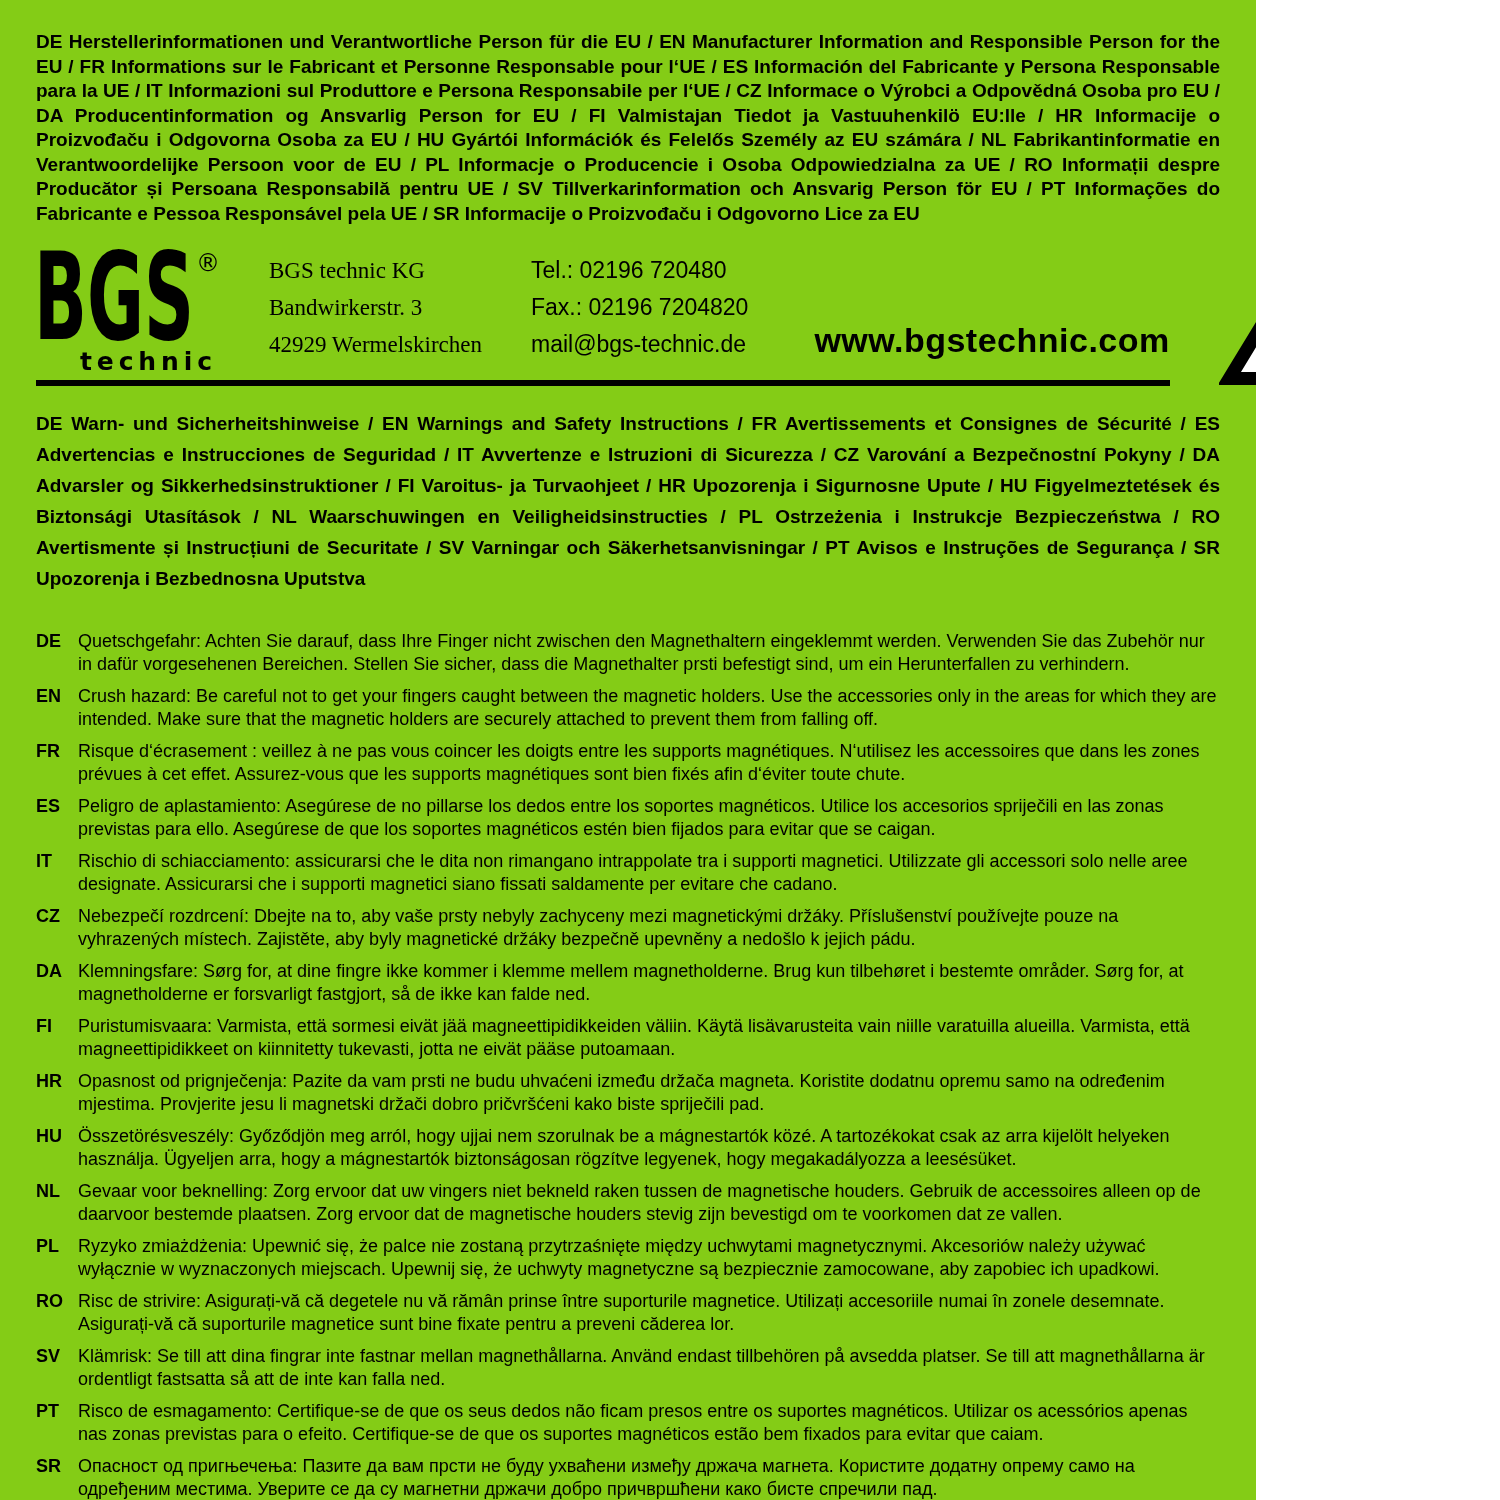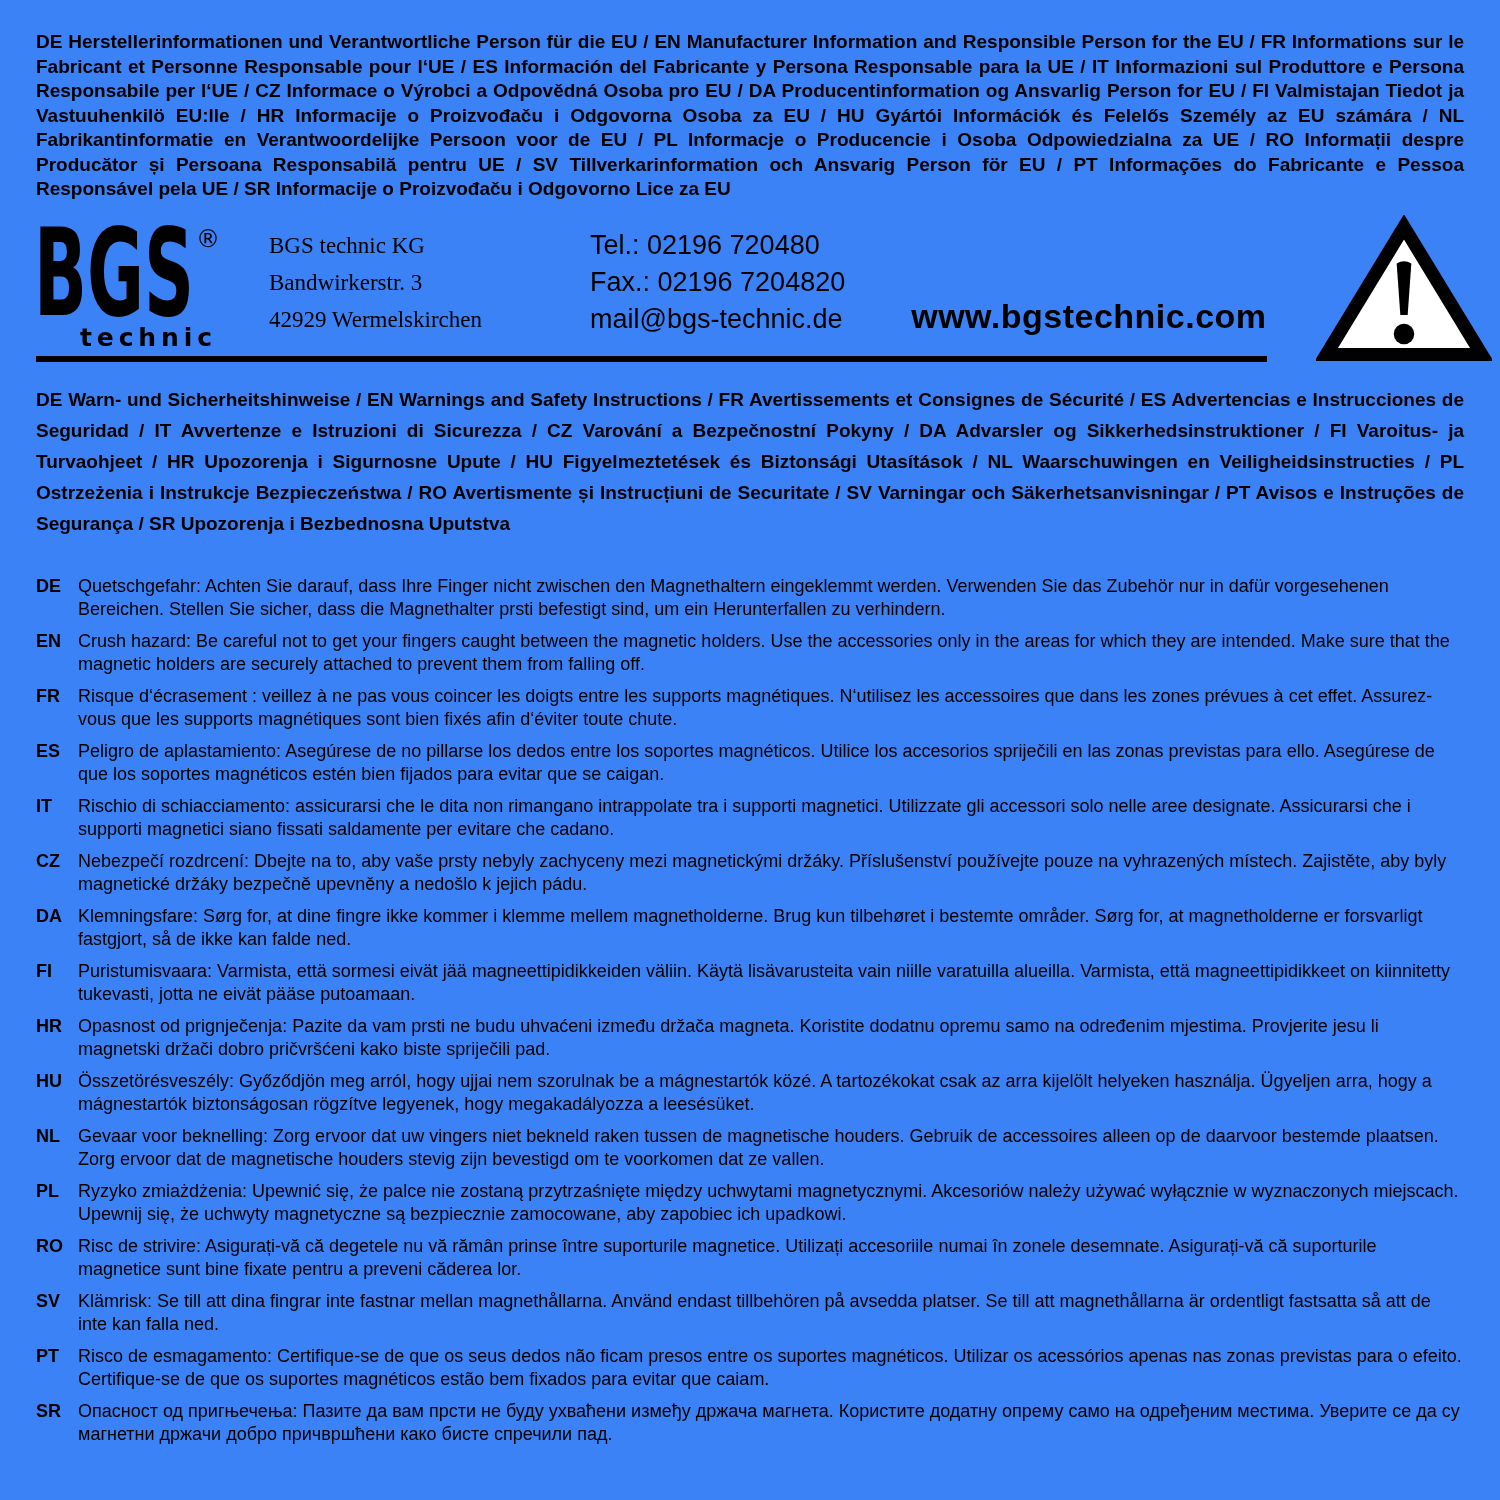--- a/index.html
+++ b/index.html
@@ -3,37 +3,37 @@
 <meta charset="utf-8">
 <style>
   html, body { margin:0; padding:0; background:#ffffff; }
   body {
     width:1500px; height:1500px;
     font-family:"Liberation Sans","DejaVu Sans",sans-serif;
     color:#000;
   }
   .page {
     box-sizing:border-box;
-    width:1500px; height:1500px;
+    width:1256px; height:1500px;
     padding:30px 36px 0 36px;
     overflow:hidden;
-    background:#3b82f6;
+    background:#84cc16;
   }
   .top-note {
     font-weight:bold;
     font-size:19px;
     line-height:24.5px;
     text-align:justify;
   }
   .header-band { display:flex; margin-top:12px; }
   .header-left { flex:1; display:flex; flex-direction:column; }
   .brand-content { display:flex; align-items:center; height:138px; }
   .logo-svg { width:185px; height:136px; flex:none; display:block; }
   .address { margin-left:48px; font-size:23px; line-height:37px; white-space:nowrap;font-family:Liberation Serif, serif; }
-  .contact { margin-left:108px; font-size:27px; line-height:37px; white-space:nowrap; }
+  .contact { margin-left:49px; font-size:23px; line-height:37px; white-space:nowrap; }
   .website {
     margin-left:66px;
     font-size:34px; font-weight:bold;
     align-self:flex-end; padding-bottom:16px;
     letter-spacing:0.5px; white-space:nowrap;
   }
   .divider { height:6px; background:#000; margin-top:4px; }
   .triangle-wrap {
     width:225px; flex:none;
     display:flex; justify-content:flex-end; align-items:flex-end;

